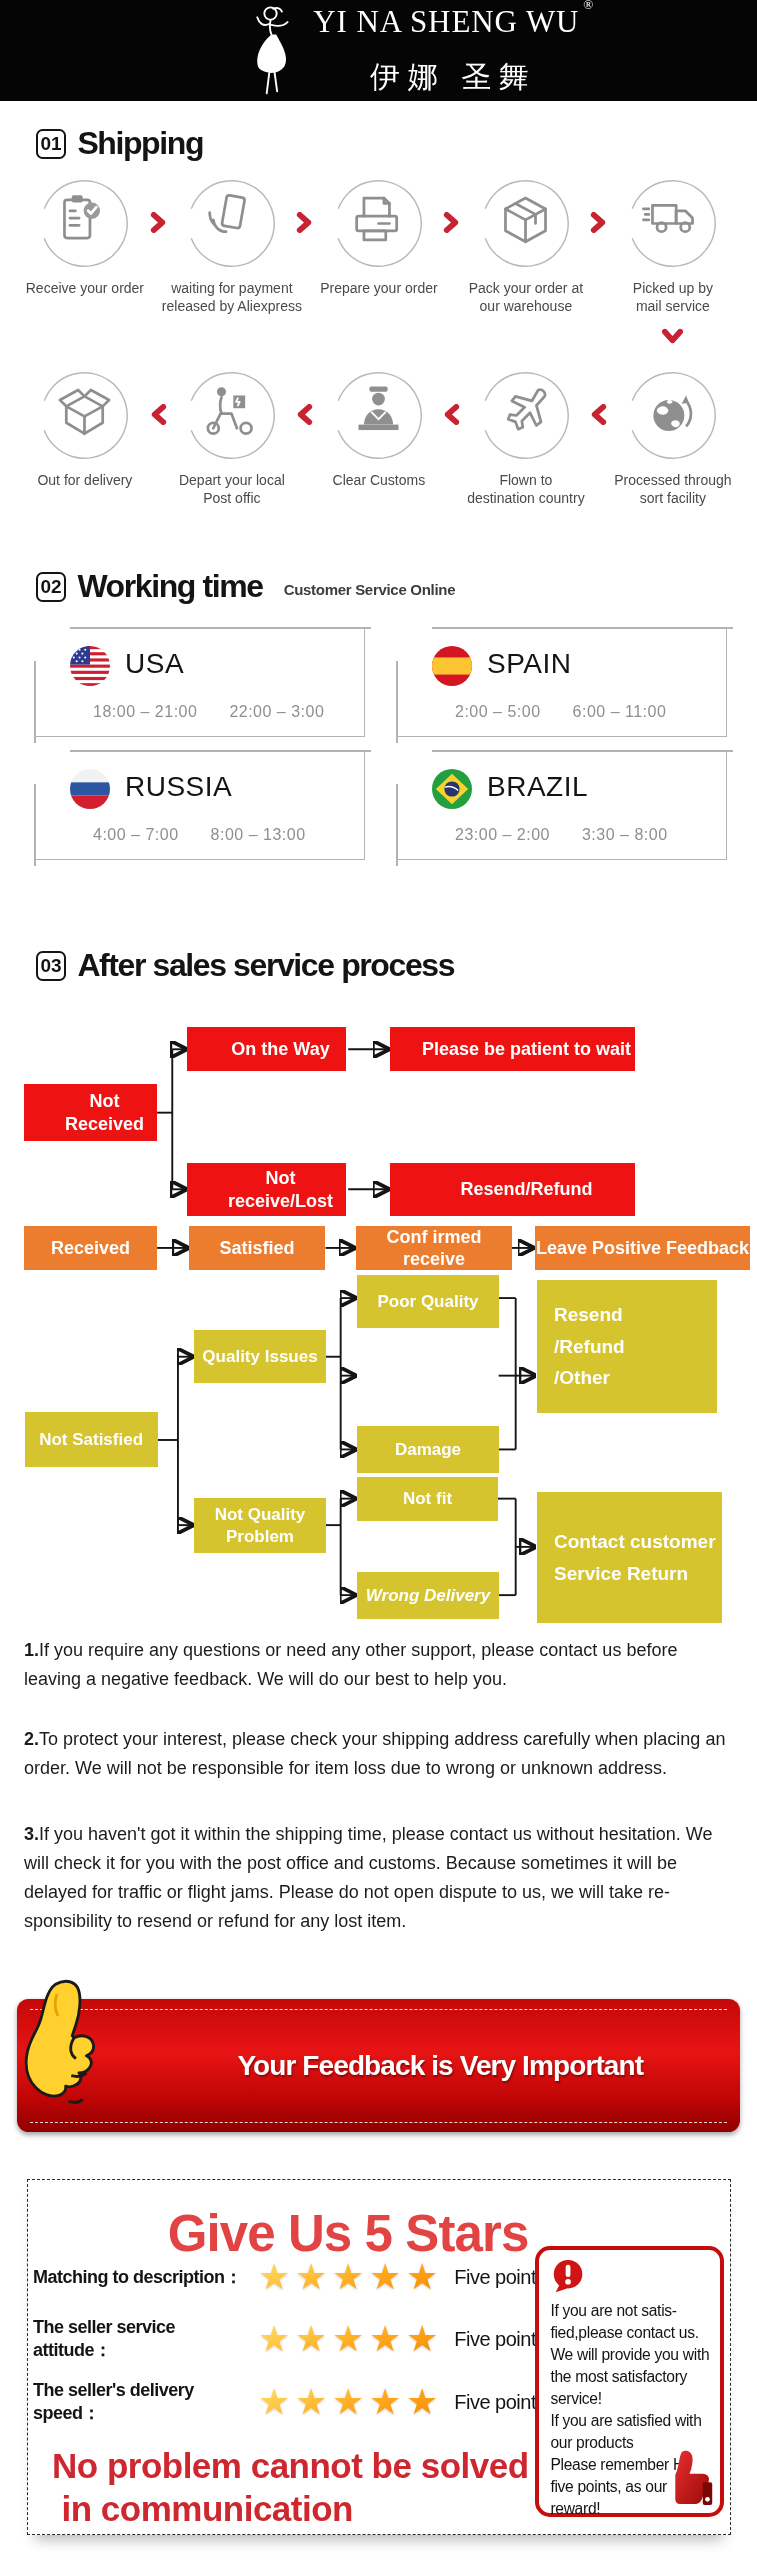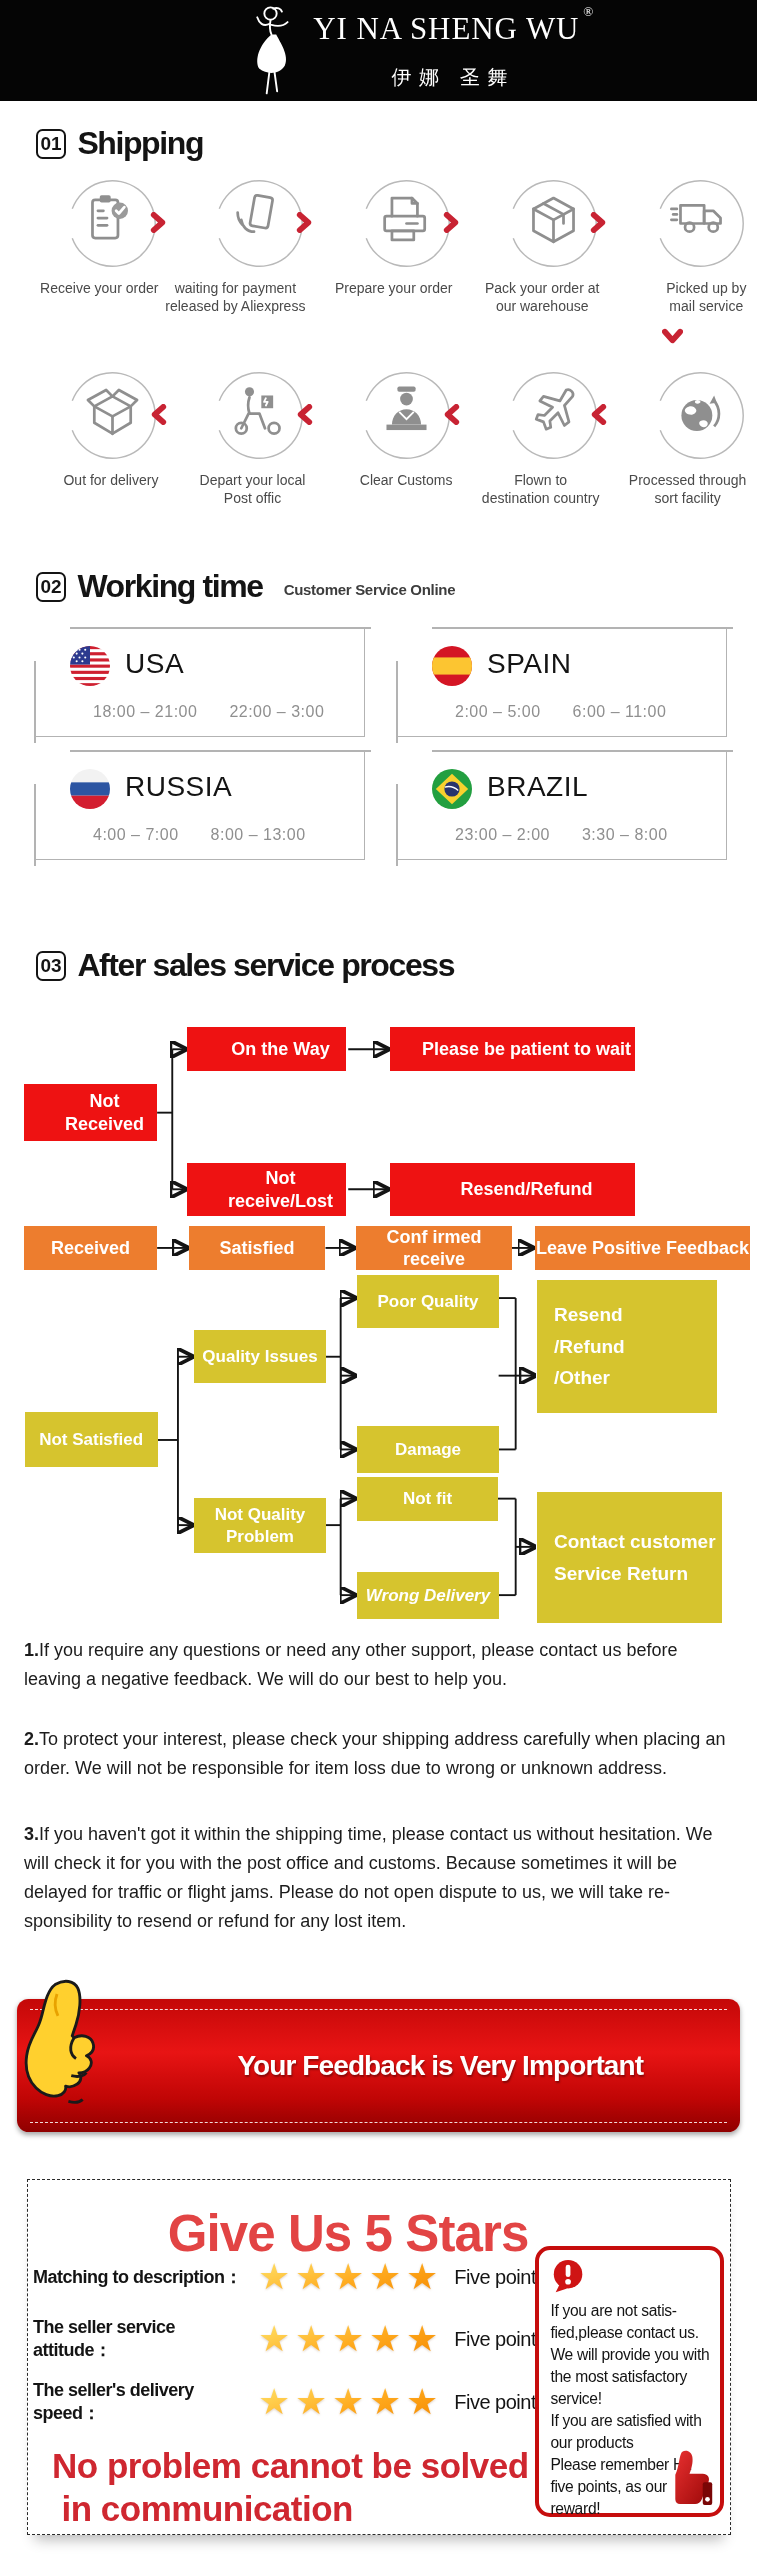--- a/index.html
+++ b/index.html
@@ -5,31 +5,31 @@
   * { margin:0; padding:0; box-sizing:border-box; }
   html,body { background:#fff; }
   body { position:relative; width:757px; height:2576px; font-family:"Liberation Sans", sans-serif; color:#222; overflow:hidden; }
 
   
   .header { position:absolute; left:0; top:0; width:757px; height:101px; background:#050505; }
   .logo-wrap { position:absolute; left:241px; top:3.8px; display:flex; align-items:center; }
   .brand-block { margin-left:13.3px; text-align:center; }
   .brand-en { font-family:"Liberation Serif", serif; color:#fff; font-size:31px; letter-spacing:0.9px; white-space:nowrap; position:relative; }
   .brand-reg { font-family:"Liberation Serif", serif; color:#fff; font-size:13.3px; vertical-align:top; position:relative; top:-7.6px; margin-left:3.8px; }
-  .brand-cn { color:#fff; font-size:20px; letter-spacing:7.6px; margin-top:17px; }
+  .brand-cn { color:#fff; font-size:30px; letter-spacing:7.6px; margin-top:17px; }
 
   
   .sec-head { position:absolute; left:36px; display:flex; align-items:center; }
   .sec-num { width:30px; height:30px; border:2.8px solid #141414; border-radius:6.6px; font-size:19px; font-weight:bold; color:#141414; display:flex; align-items:center; justify-content:center; background:#fff; }
   .sec-title { margin-left:11.4px; font-size:32px; font-weight:800; color:#141414; letter-spacing:-1.4px; white-space:nowrap; }
   .sec-sub { margin-left:21px; font-size:15px; font-weight:bold; color:#3d3d3d; position:relative; top:2.8px; letter-spacing:-0.3px; }
 
   
   .steps-row { position:absolute; left:11.4px; width:735px; display:flex; }
-  .step { width:147px; display:flex; flex-direction:column; align-items:flex-end; }
+  .step { width:147px; display:flex; flex-direction:column; align-items:center; }
   .step-circle { position:relative; width:91px; height:91px; }
   .step-label { margin-top:9.5px; font-size:14px; color:#4a4a4a; text-align:center; line-height:18px; white-space:pre-line; }
   .chev { position:absolute; width:21px; height:21px; }
   .arc { stroke:#b9b9b9; stroke-width:1.6; fill:none; }
   .ic { stroke:#8f8f8f; stroke-width:3; fill:none; stroke-linecap:round; stroke-linejoin:round; }
 
   
   .wt-box { position:absolute; width:329px; height:108px; background:#fff; border-right:1.9px solid #b3b3b3; border-bottom:1.9px solid #b3b3b3; }
   .wt-box::before { content:''; position:absolute; top:-1.9px; left:34px; right:-6.6px; height:1.9px; background:#b3b3b3; }
   .wt-box::after  { content:''; position:absolute; left:-1.9px; top:32px; bottom:-6.6px; width:1.9px; background:#b3b3b3; }

